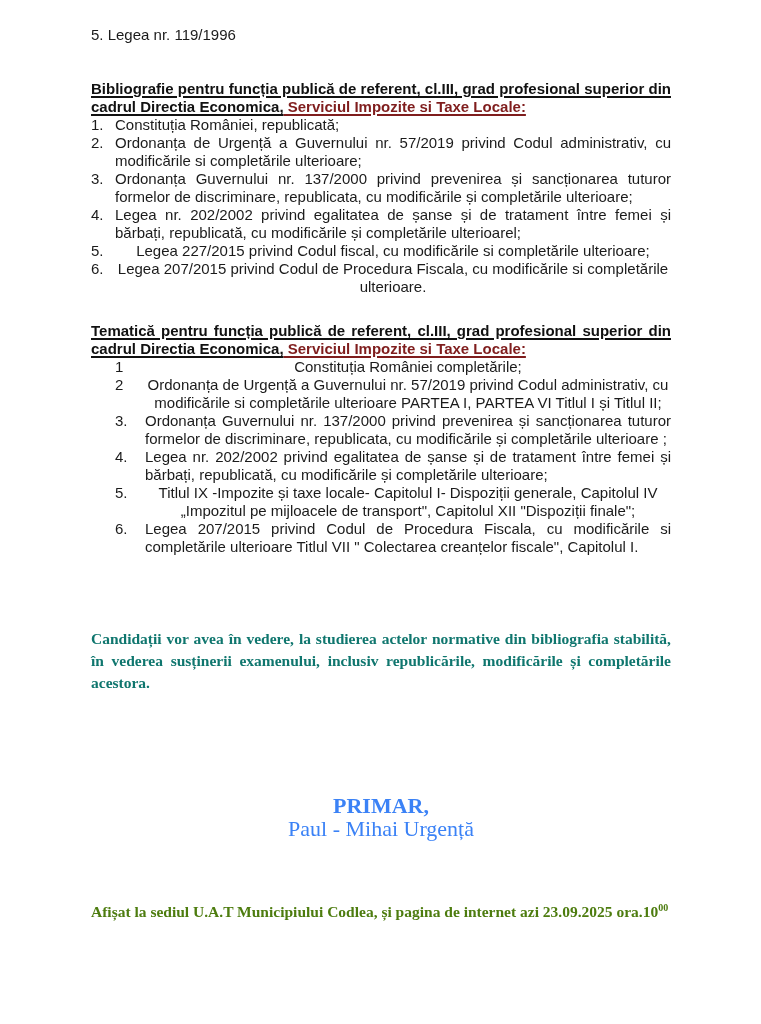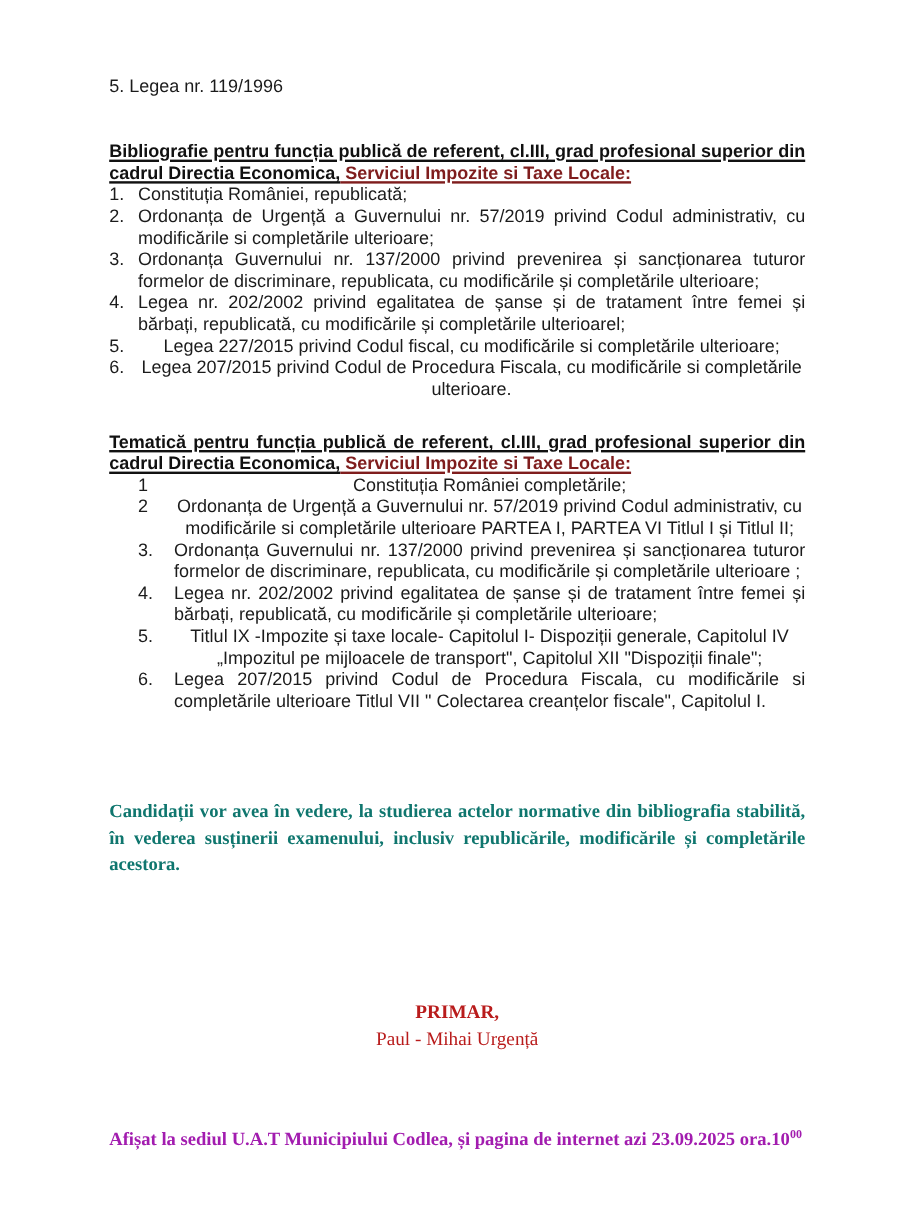--- a/index.html
+++ b/index.html
@@ -3,21 +3,21 @@
 <meta charset="utf-8">
 <style>
   html, body { margin: 0; padding: 0; background: #ffffff; }
   .page {
     position: relative;
     width: 701px;
     height: 1024px;
     margin: 0 auto;
     background: #ffffff;
     box-sizing: border-box;
-    padding: 64px 60px 0 61px;
+    padding: 26px 60px 0 61px;
     font-family: "Liberation Sans", sans-serif;
     font-size: 15px;
     line-height: 18px;
     color: #1b1b1b;
   }
   p { margin: 0; }
 
   
   .intro p { text-align: left; }
 
@@ -59,34 +59,34 @@
     line-height: 22px;
     text-align: justify;
     color: #0f766e;
   }
 
   
   .signature {
     margin-top: 100px;
     text-align: center;
     font-family: "Liberation Serif", serif;
-    font-size: 16px;
+    font-size: 22px;
     line-height: 23px;
-    color: #b91c1c;
+    color: #3b82f6;
   }
   .signature .sig-title { font-weight: bold; }
 
   
   .footer-note {
     margin-top: 58px;
     font-family: "Liberation Serif", serif;
     font-weight: bold;
     font-size: 15.5px;
     line-height: 20px;
-    color: #a21caf;
+    color: #4d7c0f;
     text-align: left;
   }
   .footer-note sup { font-size: 10px; }
 </style>
 </head>
 <body>
 
 <div class="page">
 
   <div class="intro">

